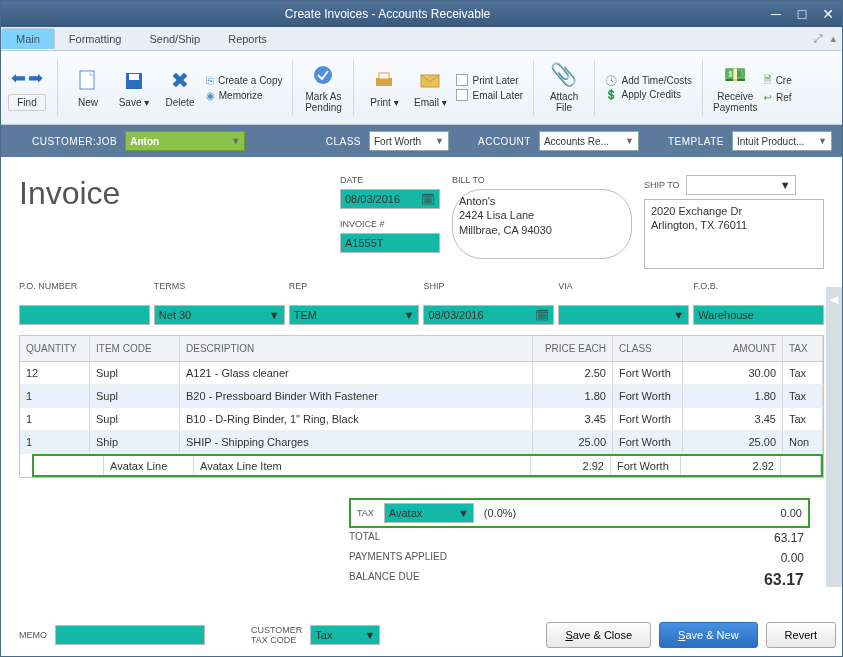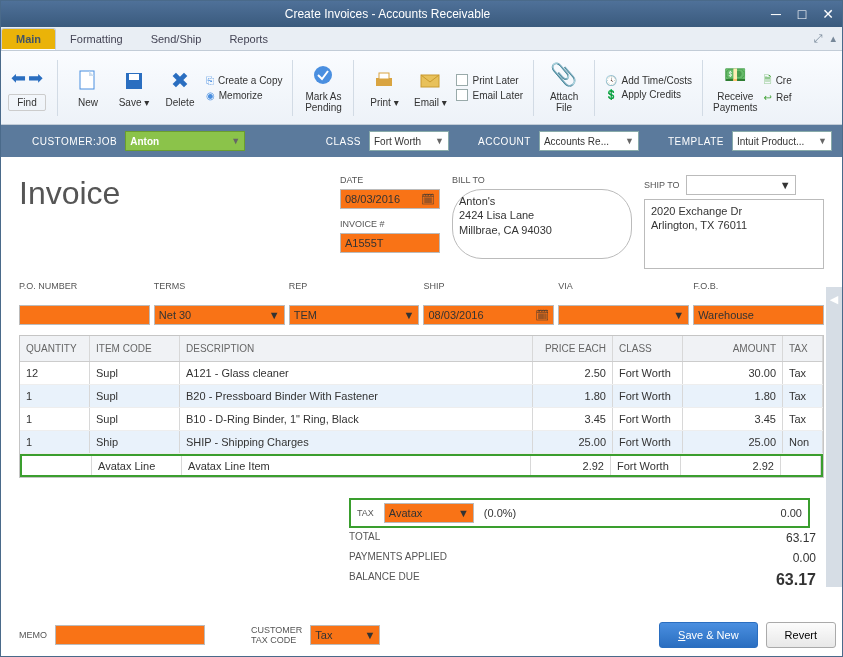--- a/index.html
+++ b/index.html
@@ -4,64 +4,64 @@
 <style>
 * { box-sizing: border-box; margin: 0; padding: 0; font-family: Tahoma, Arial, sans-serif; }
 body { background: #fff; width: 843px; height: 657px; overflow: hidden; font-size: 11px; color: #333; }
 .window { border: 1px solid #4a6a8a; display: flex; flex-direction: column; height: 657px; }
 .titlebar { background: linear-gradient(#4f7199, #3a5a7d); color: #fff; height: 26px; display: flex; align-items: center; padding: 0 6px; }
 .titlebar .title { flex: 1; text-align: center; font-size: 12px; }
 .titlebar .wctrl { display: flex; gap: 10px; }
 .titlebar .wctrl span { cursor: pointer; font-size: 14px; width: 16px; text-align: center; }
 .menubar { background: #e9eef4; height: 24px; display: flex; align-items: center; border-bottom: 1px solid #c2ccd7; }
 .menubar .mtab { padding: 4px 14px; color: #445; cursor: pointer; }
-.menubar .mtab.active { background: #eab308; border: 1px solid #c2ccd7; border-bottom: 1px solid #fff; border-radius: 3px 3px 0 0; color: #456; font-weight: bold; }
+.menubar .mtab.active { background: #7dd3fc; border: 1px solid #c2ccd7; border-bottom: 1px solid #fff; border-radius: 3px 3px 0 0; color: #456; font-weight: normal; }
 .menubar .spacer { flex: 1; }
 .ribbon { background: linear-gradient(#fafcff,#edf2f8); height: 74px; display: flex; align-items: center; padding: 4px 6px; border-bottom: 1px solid #c2ccd7; gap: 6px; }
 .rgroup { display: flex; flex-direction: column; align-items: center; min-width: 40px; }
 .rgroup .ricon { width: 26px; height: 26px; display: flex; align-items: center; justify-content: center; font-size: 18px; }
 .rgroup .rlabel { font-size: 10px; color: #333; text-align: center; margin-top: 3px; line-height: 1.1; }
 .rsep { width: 1px; background: #d2dbe5; height: 56px; margin: 0 4px; }
 .rrow { display: flex; flex-direction: column; gap: 3px; }
 .rrow .ritem { display: flex; align-items: center; gap: 4px; font-size: 10px; cursor: pointer; }
 .ck { width: 12px; height: 12px; border: 1px solid #9aa; background: #fff; }
 .contextbar { background: #5b7a9c; height: 32px; display: flex; align-items: center; padding: 0 10px; gap: 8px; color: #fff; font-size: 10px; }
 .contextbar .clabel { text-transform: uppercase; letter-spacing: 0.5px; margin-left: 21px; }
 .cdrop { background: #fff; color: #333; border: 1px solid #8aa; height: 20px; display: flex; align-items: center; padding: 0 4px; min-width: 100px; position: relative; }
 .cdrop.customer { background: #8bc34a; border: 1px solid #6b9e2e; min-width: 120px; color: #fff; font-weight: bold; }
 .cdrop .arrow { margin-left: auto; color: #666; font-size: 9px; }
 .body { flex: 1; background: #fff; position: relative; padding: 8px 18px 0 18px; overflow: hidden; }
 .sidehandle { position: absolute; right: 0; top: 130px; width: 16px; height: 300px; background: #d6dde5; display: flex; align-items: flex-start; justify-content: center; padding-top: 6px; color: #fff; cursor: pointer; }
 .invoice-head { display: flex; gap: 12px; margin-top: 10px; }
 .invoice-title { font-size: 32px; color: #555; font-weight: normal; flex: 1; }
 .fieldcol { display: flex; flex-direction: column; gap: 4px; }
 .flabel { font-size: 9px; text-transform: uppercase; color: #555; }
-.fbox { border: 1px solid #bbb; background: #f97316; height: 20px; display: flex; align-items: center; padding: 0 4px; font-size: 11px; }
+.fbox { border: 1px solid #bbb; background: #14b8a6; height: 20px; display: flex; align-items: center; padding: 0 4px; font-size: 11px; }
 .fbox.date { width: 100px; }
 .fbox.txt { width: 100px; }
 .addr { border: 1px solid #bbb; background: #fff; width: 180px; height: 70px; padding: 4px 6px; font-size: 11px; line-height: 1.3; }
 .shipto-drop { border: 1px solid #bbb; height: 20px; width: 110px; display: flex; align-items: center; padding: 0 4px; }
 .row2 { display: flex; gap: 4px; margin-top: 12px; }
 .row2 .col { flex: 1; display: flex; flex-direction: column; gap: 14px; }
 .row2 .flabel { text-align: left; }
 .linetable { margin-top: 10px; border: 1px solid #c5c5c5; }
 .thead { display: flex; background: #f0f2f5; height: 26px; align-items: center; font-size: 10px; text-transform: uppercase; color: #666; border-bottom: 1px solid #ccc; }
 .th, .td { padding: 0 6px; border-right: 1px solid #d8d8d8; height: 100%; display: flex; align-items: center; }
 .c-qty { width: 70px; }
 .c-item { width: 90px; }
 .c-desc { flex: 1; }
 .c-price { width: 80px; justify-content: flex-end; }
 .c-class { width: 70px; }
 .c-amt { width: 100px; justify-content: flex-end; }
 .c-tax { width: 40px; }
 .trow { display: flex; height: 23px; font-size: 11px; border-bottom: 1px solid #eee; }
 .trow.alt { background: #e9f2fb; }
-.trow.hilite { border: 2px solid #3a9e2e; }
+.trow.hilite { border: 2px solid #3a9e2e; margin-left: 12px; }
 .taxrow { display: flex; align-items: center; margin-top: 20px; gap: 10px; border: 2px solid #3a9e2e; padding: 3px 6px; margin-left: 330px; margin-right: 14px; }
-.totals { margin-left: 330px; margin-right: 8px; }
+.totals { margin-left: 330px; margin-right: 20px; }
 .totalline { display: flex; justify-content: space-between; font-size: 10px; text-transform: uppercase; color: #555; padding: 3px 0; }
 .totalline .val { font-size: 12px; color: #333; text-transform: none; }
 .totalline.big .val { font-size: 16px; font-weight: bold; }
 .bottomleft { position: absolute; left: 18px; bottom: 40px; top: 520px; }
 .footer { position: absolute; bottom: 8px; left: 18px; right: 6px; display: flex; align-items: center; gap: 8px; }
 .btn { border: 1px solid #aaa; background: linear-gradient(#fcfcfc,#e8e8e8); padding: 6px 18px; font-size: 11px; border-radius: 3px; cursor: pointer; }
 .btn.primary { background: linear-gradient(#4a8fe0,#2a6ec0); color: #fff; border-color: #2a6ec0; }
 svg { display: block; }
 </style>
 </head>
@@ -399,18 +399,19 @@
       <span class="flabel">MEMO</span>
       <div class="fbox" style="width:150px;"></div>
       <div style="width:30px;"></div>
       <span class="flabel" style="white-space:pre-line;">CUSTOMER
 TAX CODE</span>
       <div class="fbox" style="width:70px;">
           <span>Tax</span>
           <span style="margin-left:auto;">▼</span>
         </div>
       <div style="flex:1;"></div>
+      <button class="btn"><u>S</u><span id="sc">ave &amp; Close</span></button>
       <button class="btn primary"><u>S</u><span id="sn">ave &amp; New</span></button>
       <button class="btn">Revert</button>
     </div>
 
   </div>
 </div>
 
 </body></html>

